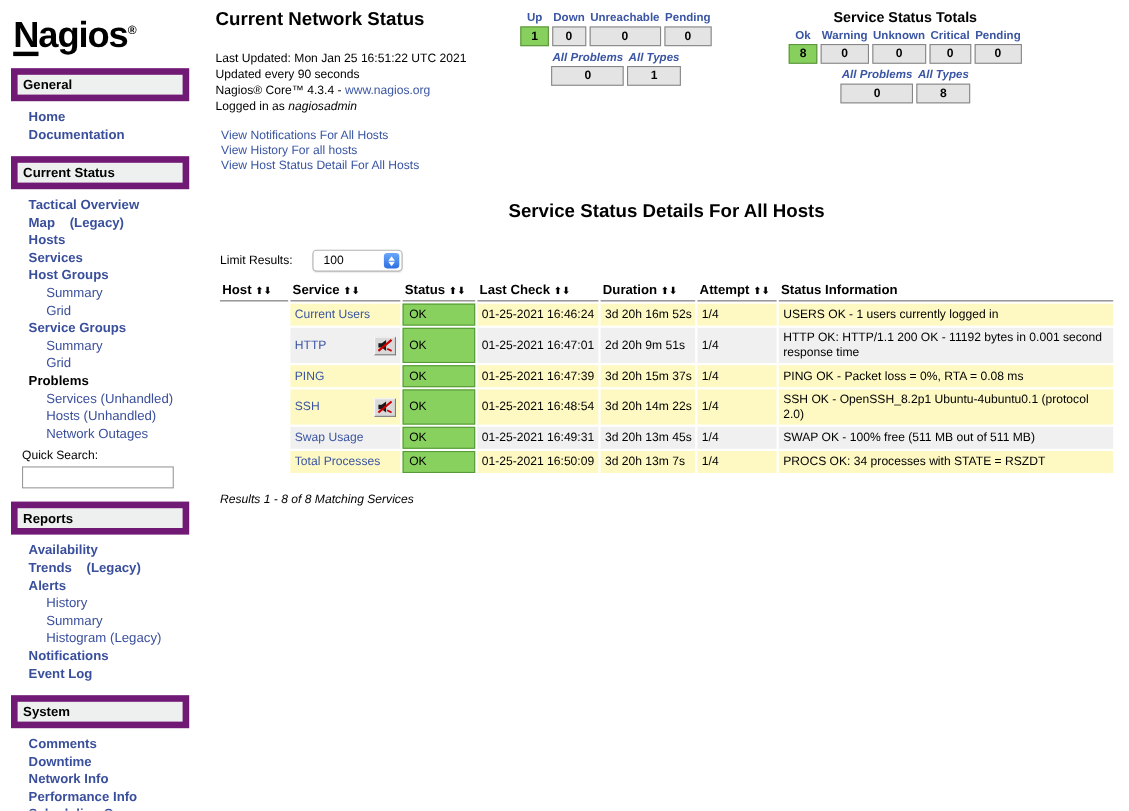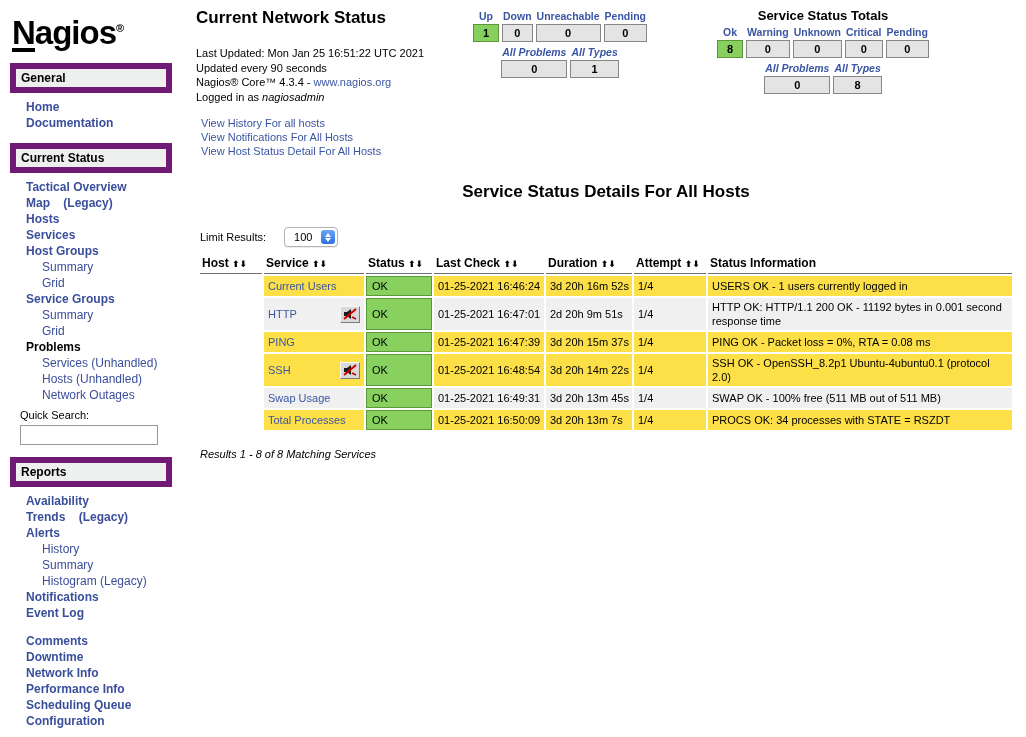--- a/index.html
+++ b/index.html
@@ -53,21 +53,21 @@
   .val-box {
     background:#e4e4e4; border:1px solid #868686; font-size:11px; font-weight:bold;
     text-align:center; padding:2px 6px; min-width:26px; color:#000;
   }
   .val-box.green { background:#87d05e; border-color:#5e9440; }
 
   .page-title { text-align:center; font-size:17px; font-weight:bold; margin-top:24px; }
 
   .limit-row { display:flex; align-items:center; margin:25px 0 6px 4px; font-size:11px;gap:12px; }
   .select-box {
-    position:relative; margin-left:6px; width:54px; height:20px; background:#fff;
+    position:relative; margin-left:6px; width:82px; height:20px; background:#fff;
     border:1px solid #b3b3b3; border-radius:4px; font-size:11px;
     display:flex; align-items:center; padding-left:9px; box-shadow:0 1px 1px rgba(0,0,0,.08);
   }
   .stepper {
     position:absolute; right:2px; top:2px; width:14px; height:14px; border-radius:3px;
     background:linear-gradient(#6ba7fa,#2f6fe0); display:flex; flex-direction:column;
     align-items:center; justify-content:center; gap:1px;
   }
   .stepper .tri-up { width:0; height:0; border-left:3px solid transparent; border-right:3px solid transparent; border-bottom:4px solid #fff; }
   .stepper .tri-down { width:0; height:0; border-left:3px solid transparent; border-right:3px solid transparent; border-top:4px solid #fff; }
@@ -76,21 +76,21 @@
   .status-table col.c-host { width:62px; } .status-table col.c-serv { width:100px; }
   .status-table col.c-stat { width:66px; } .status-table col.c-last { width:110px; }
   .status-table col.c-dur { width:86px; } .status-table col.c-att { width:72px; }
   .status-table th {
     text-align:left; font-size:12px; font-weight:bold; padding:1px 2px 3px 2px;
     border-bottom:1px solid #6f6f6f; white-space:nowrap;
   }
   .sort-arrows { font-family:"DejaVu Sans",sans-serif; font-size:9px; letter-spacing:0; cursor:pointer; }
   .status-table td { font-size:11px; padding:2px 4px; vertical-align:middle; line-height:14px; }
   tr.r-odd td.data { background:#f0f0f0; }
-  tr.r-even td.data { background:#fde047; }
+  tr.r-even td.data { background:#fef9c3; }
   td.host-cell a { font-weight:normal; }
   td.status-ok { background:#88d15f; border:1px solid #589a38; padding-left:5px; font-weight:normal; }
   td.no-bg { background:transparent; }
   .service-wrap { display:flex; justify-content:space-between; align-items:center; }
   .nd-icon {
     flex:0 0 auto; width:20px; height:17px; background:#d9d9d9;
     border:1px solid; border-color:#f7f7f7 #7d7d7d #7d7d7d #f7f7f7;
     display:inline-flex; align-items:center; justify-content:center;
   }
   .nowrap { white-space:nowrap; }
@@ -135,42 +135,43 @@
       <div class="nav-row"><a class="navlink">Availability</a></div>
       <div class="nav-row"><a class="navlink">Trends</a>&nbsp;&nbsp;&nbsp;&nbsp;<a class="navlink">(Legacy)</a></div>
       <div class="nav-row"><a class="navlink">Alerts</a></div>
       <div class="nav-row sub"><a class="navlink normal">History</a></div>
       <div class="nav-row sub"><a class="navlink normal">Summary</a></div>
       <div class="nav-row sub"><a class="navlink normal">Histogram (Legacy)</a></div>
       <div class="nav-row"><a class="navlink">Notifications</a></div>
       <div class="nav-row"><a class="navlink">Event Log</a></div>
     </div>
 
+    <div class="section-bar">System</div>
     <div class="nav">
       <div class="nav-row"><a class="navlink">Comments</a></div>
       <div class="nav-row"><a class="navlink">Downtime</a></div>
       <div class="nav-row"><a class="navlink">Network Info</a></div>
       <div class="nav-row"><a class="navlink">Performance Info</a></div>
       <div class="nav-row"><a class="navlink">Scheduling Queue</a></div>
       <div class="nav-row"><a class="navlink">Configuration</a></div>
     </div>
   </div>
 
   <div class="main">
 
     <div class="top-header">
       <div class="info-block">
         <div class="info-title">Current Network Status</div>
         <div class="info-line">Last Updated: Mon Jan 25 16:51:22 UTC 2021</div>
         <div class="info-line">Updated every 90 seconds</div>
         <div class="info-line"><span>Nagios® Core™ 4.3.4 - </span><a class="blue-link">www.nagios.org</a></div>
         <div class="info-line"><span>Logged in as </span><span class="italic">nagiosadmin</span></div>
         <div class="view-links">
+          <a class="blue-link">View Notifications For All Hosts</a>
           <a class="blue-link">View History For all hosts</a>
-          <a class="blue-link">View Notifications For All Hosts</a>
           <a class="blue-link">View Host Status Detail For All Hosts</a>
         </div>
       </div>
 
       <div class="totals-block host-totals">
         <table class="totals-grid">
           <tbody>
               <tr>
             <th>Up</th>
             <th>Down</th>

